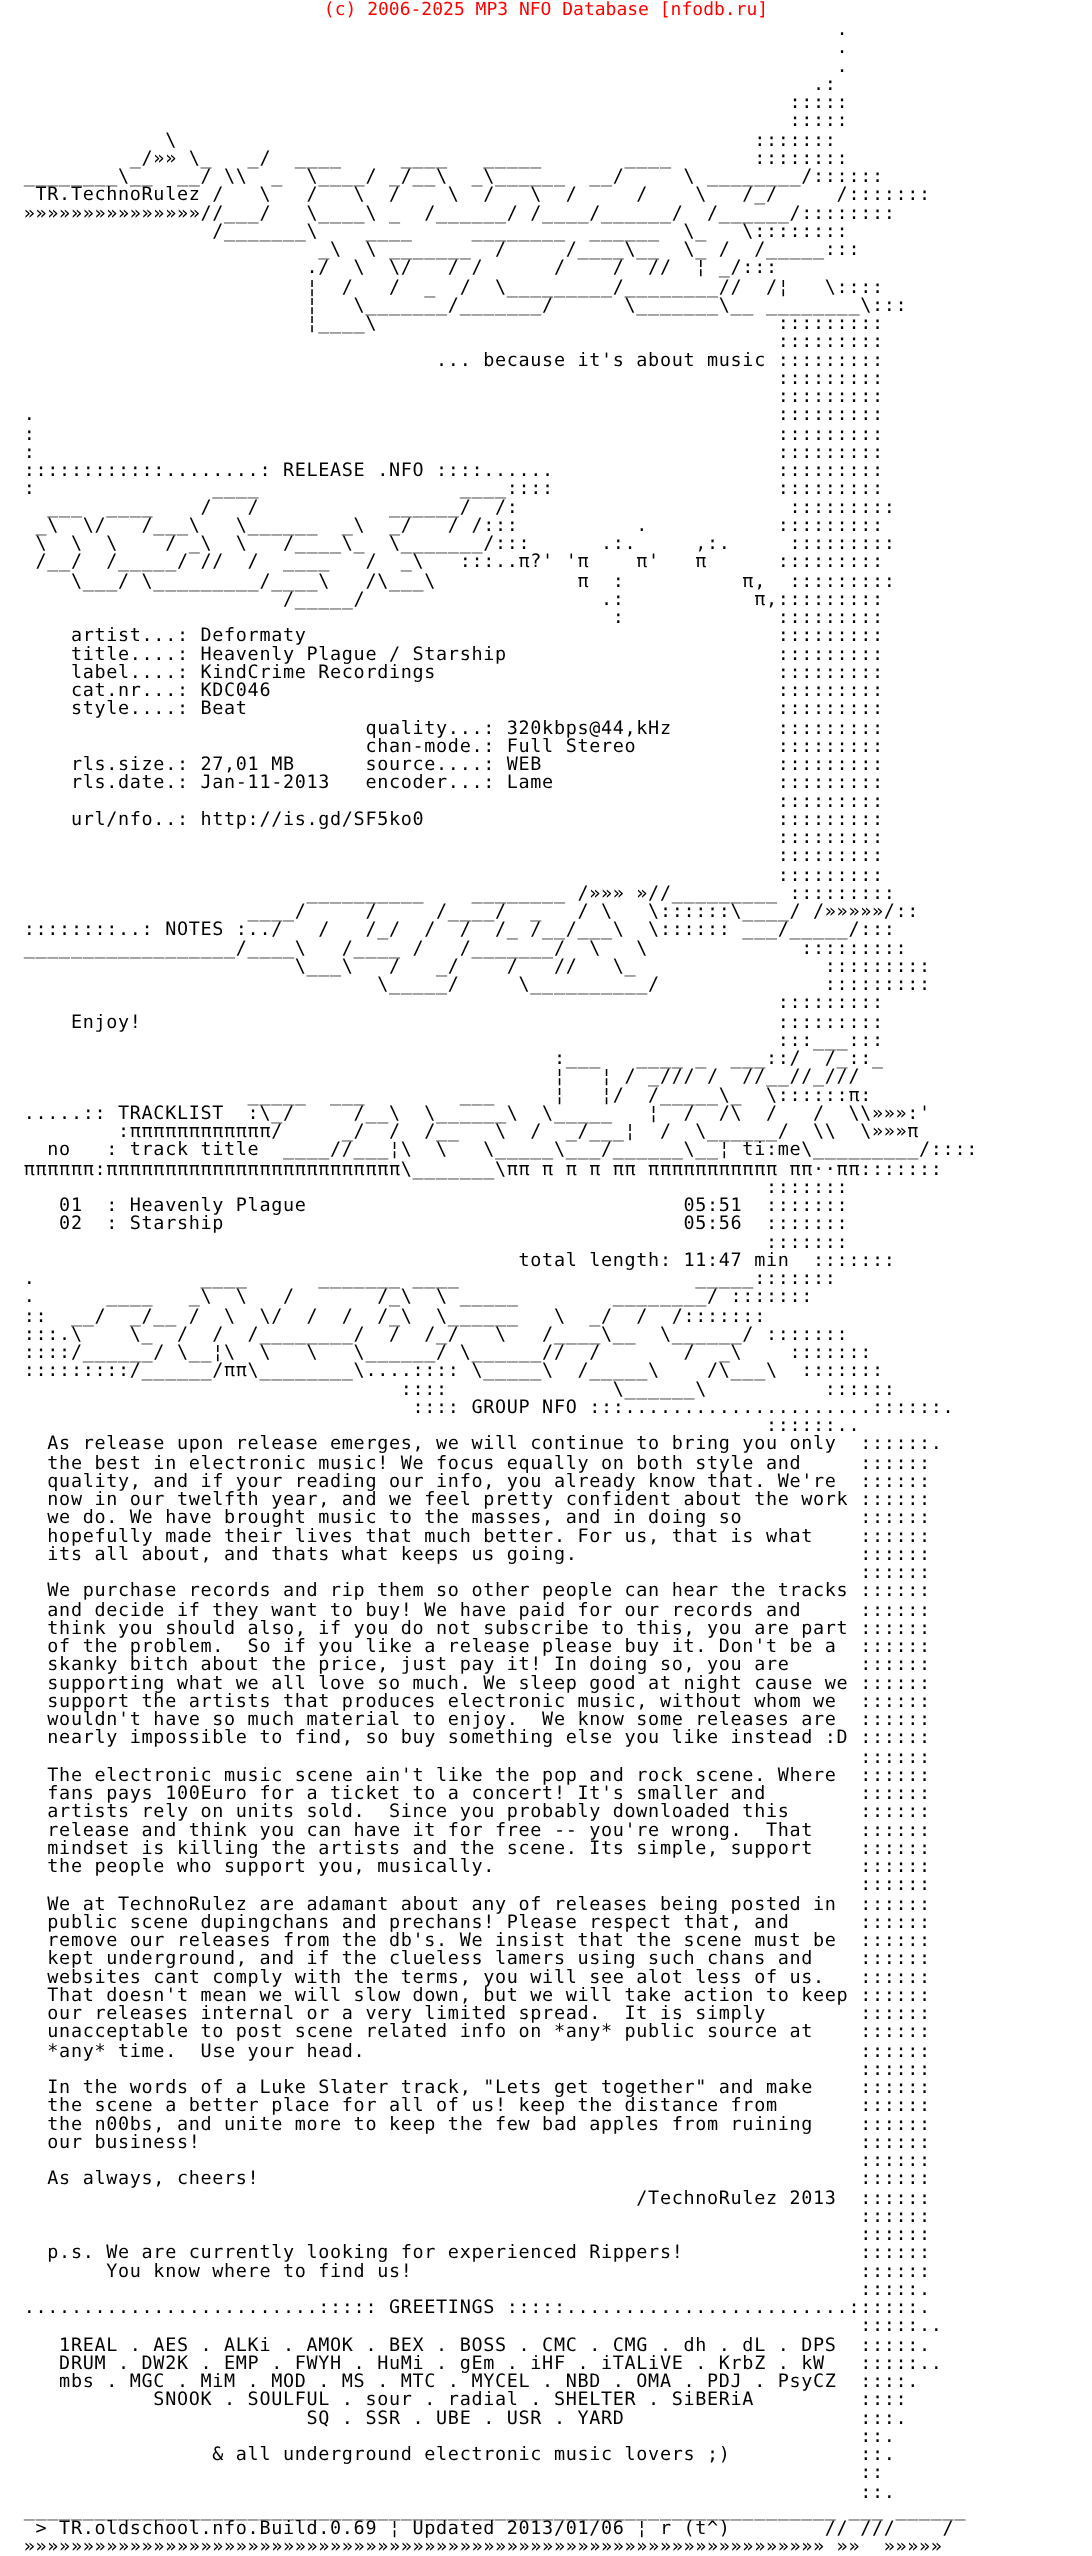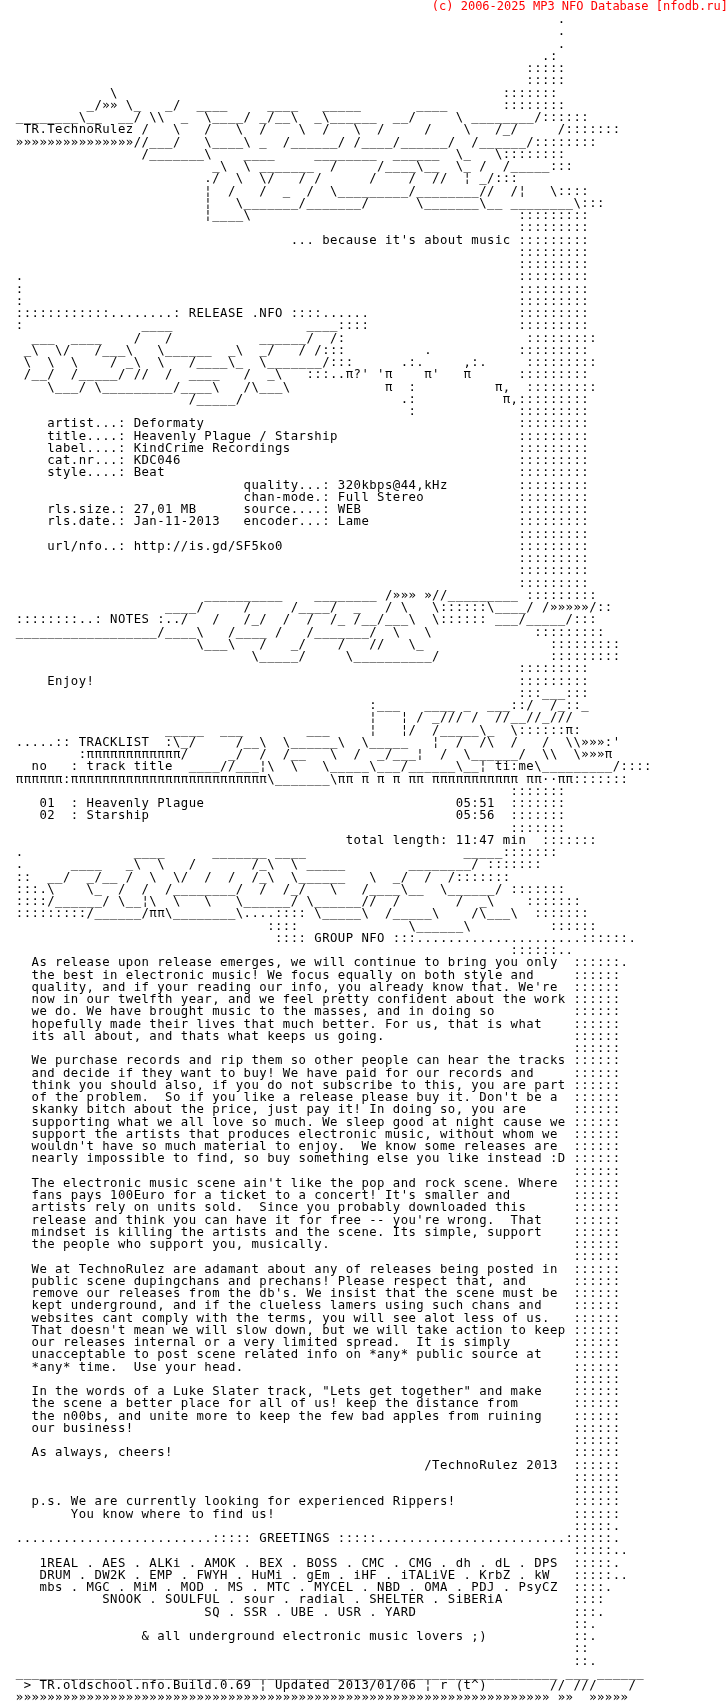--- a/index.html
+++ b/index.html
@@ -1,20 +1,20 @@
 <!DOCTYPE html>
 <html><head>
 <meta charset="utf-8">
 <style>
   html, body { margin: 0; padding: 0; background: #ffffff; }
   body { width: 728px; min-height: 1704px; overflow: hidden; }
   .header {
     font-family: "DejaVu Sans Mono", "Liberation Mono", monospace;
     font-size: 12px; line-height: 13px; color: #ff0000;
-    text-align: right; width: 728px; height: 13px; margin: 0; white-space: pre;
+    text-align: center; width: 728px; height: 13px; margin: 0; white-space: pre;
   }
   .nfo {
     font-family: "DejaVu Sans Mono", "Liberation Mono", monospace;
     font-size: 12.3px; line-height: 12.25px; color: #000000;
     margin: 0; padding: 0 0 0 8px; white-space: pre; letter-spacing: 0.45px;
   }
   .line { display: block; height: 12.25px; }
 </style>
 </head>
 <body>

